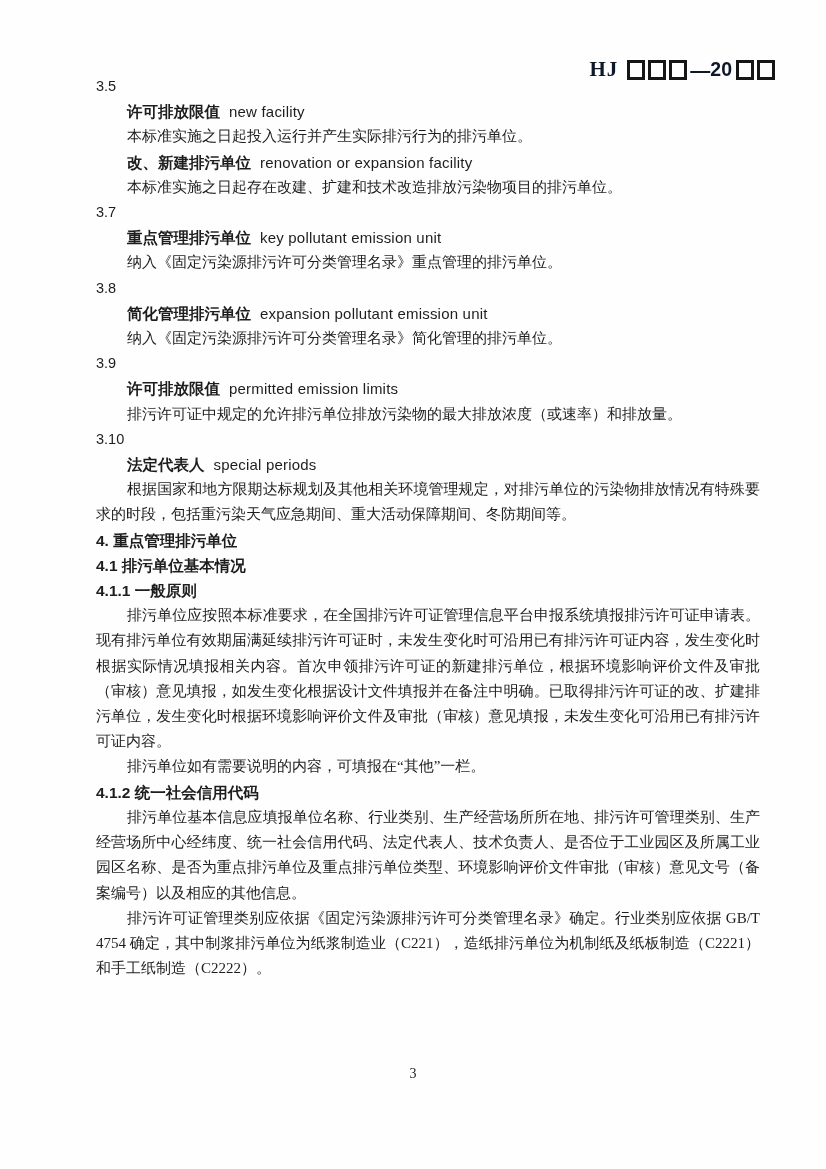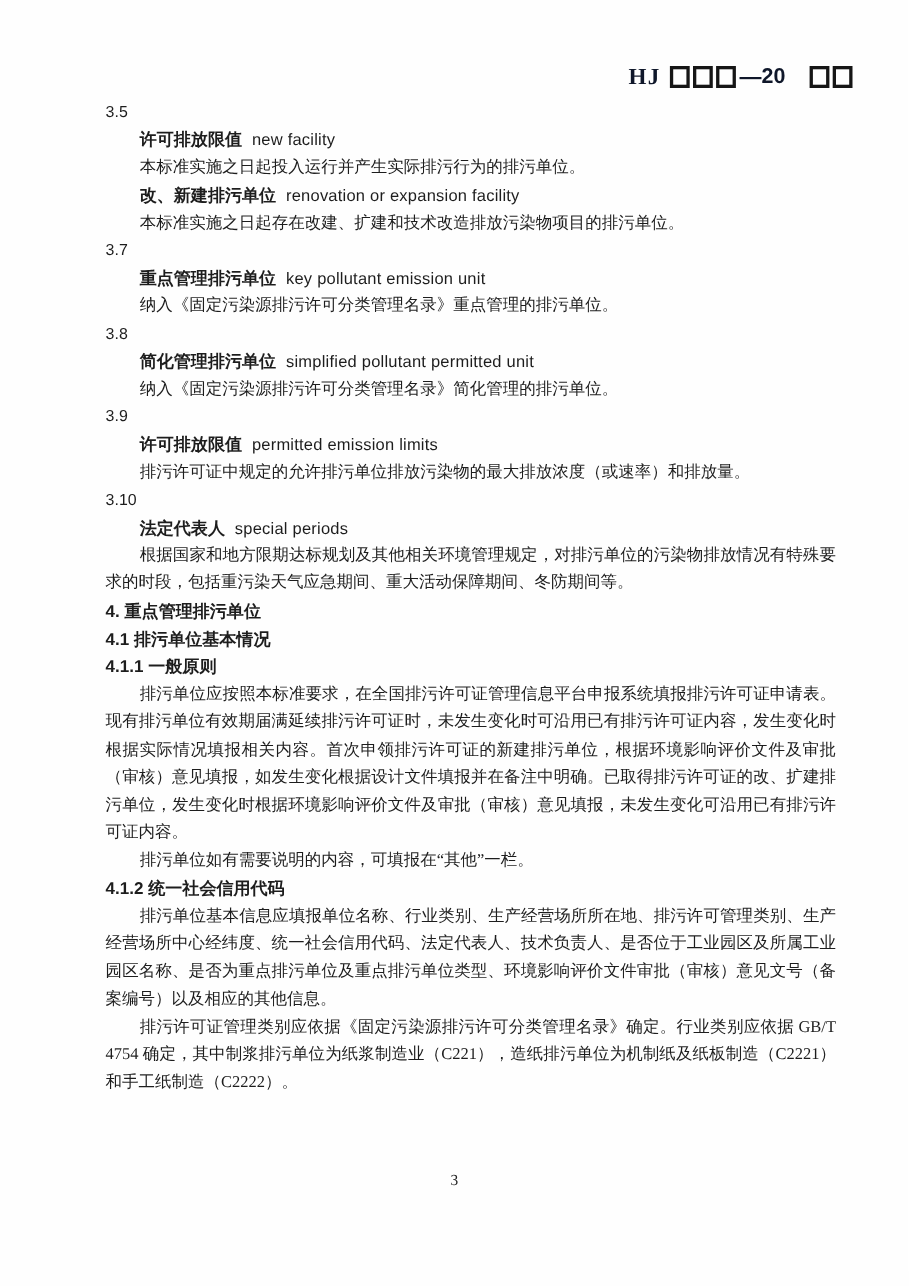--- a/index.html
+++ b/index.html
@@ -44,28 +44,28 @@
     font-family: "Liberation Sans", "DejaVu Sans", sans-serif;
     font-weight: bold;
     font-size: 20px;
     line-height: 20px;
     margin: 0 0 0 2px;
   }
   .year-prefix {
     font-family: "Liberation Sans", "DejaVu Sans", sans-serif;
     font-weight: 600;
     font-size: 19.5px;
-    margin-right: 20px;
+    margin-right: 2px;
   }
 
   
   .content {
     position: absolute;
     left: 96px;
-    top: 90px;
+    top: 74px;
     width: 664px;
     font-family: "Liberation Serif", "DejaVu Serif", serif;
     font-size: 15px;
     line-height: 25.2px;
     text-align: justify;
     color: #1d1d1d;
   }
   .content p, .content h2, .content h3, .content div {
     margin: 0;
     padding: 0;
@@ -152,21 +152,21 @@
       <div class="term-num">3.7</div>
       <div class="term-title">
         <span class="zh">重点管理排污单位</span><span class="en">key pollutant emission unit</span>
       </div>
       <p class="def">纳入《固定污染源排污许可分类管理名录》重点管理的排污单位。</p>
     </section>
 
     <section>
       <div class="term-num">3.8</div>
       <div class="term-title">
-        <span class="zh">简化管理排污单位</span><span class="en">simplified pollutant permitted unit</span>
+        <span class="zh">简化管理排污单位</span><span class="en">expansion pollutant emission unit</span>
       </div>
       <p class="def">纳入《固定污染源排污许可分类管理名录》简化管理的排污单位。</p>
     </section>
 
     <section>
       <div class="term-num">3.9</div>
       <div class="term-title">
         <span class="zh">许可排放限值</span><span class="en">permitted emission limits</span>
       </div>
       <p class="def">排污许可证中规定的允许排污单位排放污染物的最大排放浓度（或速率）和排放量。</p>

